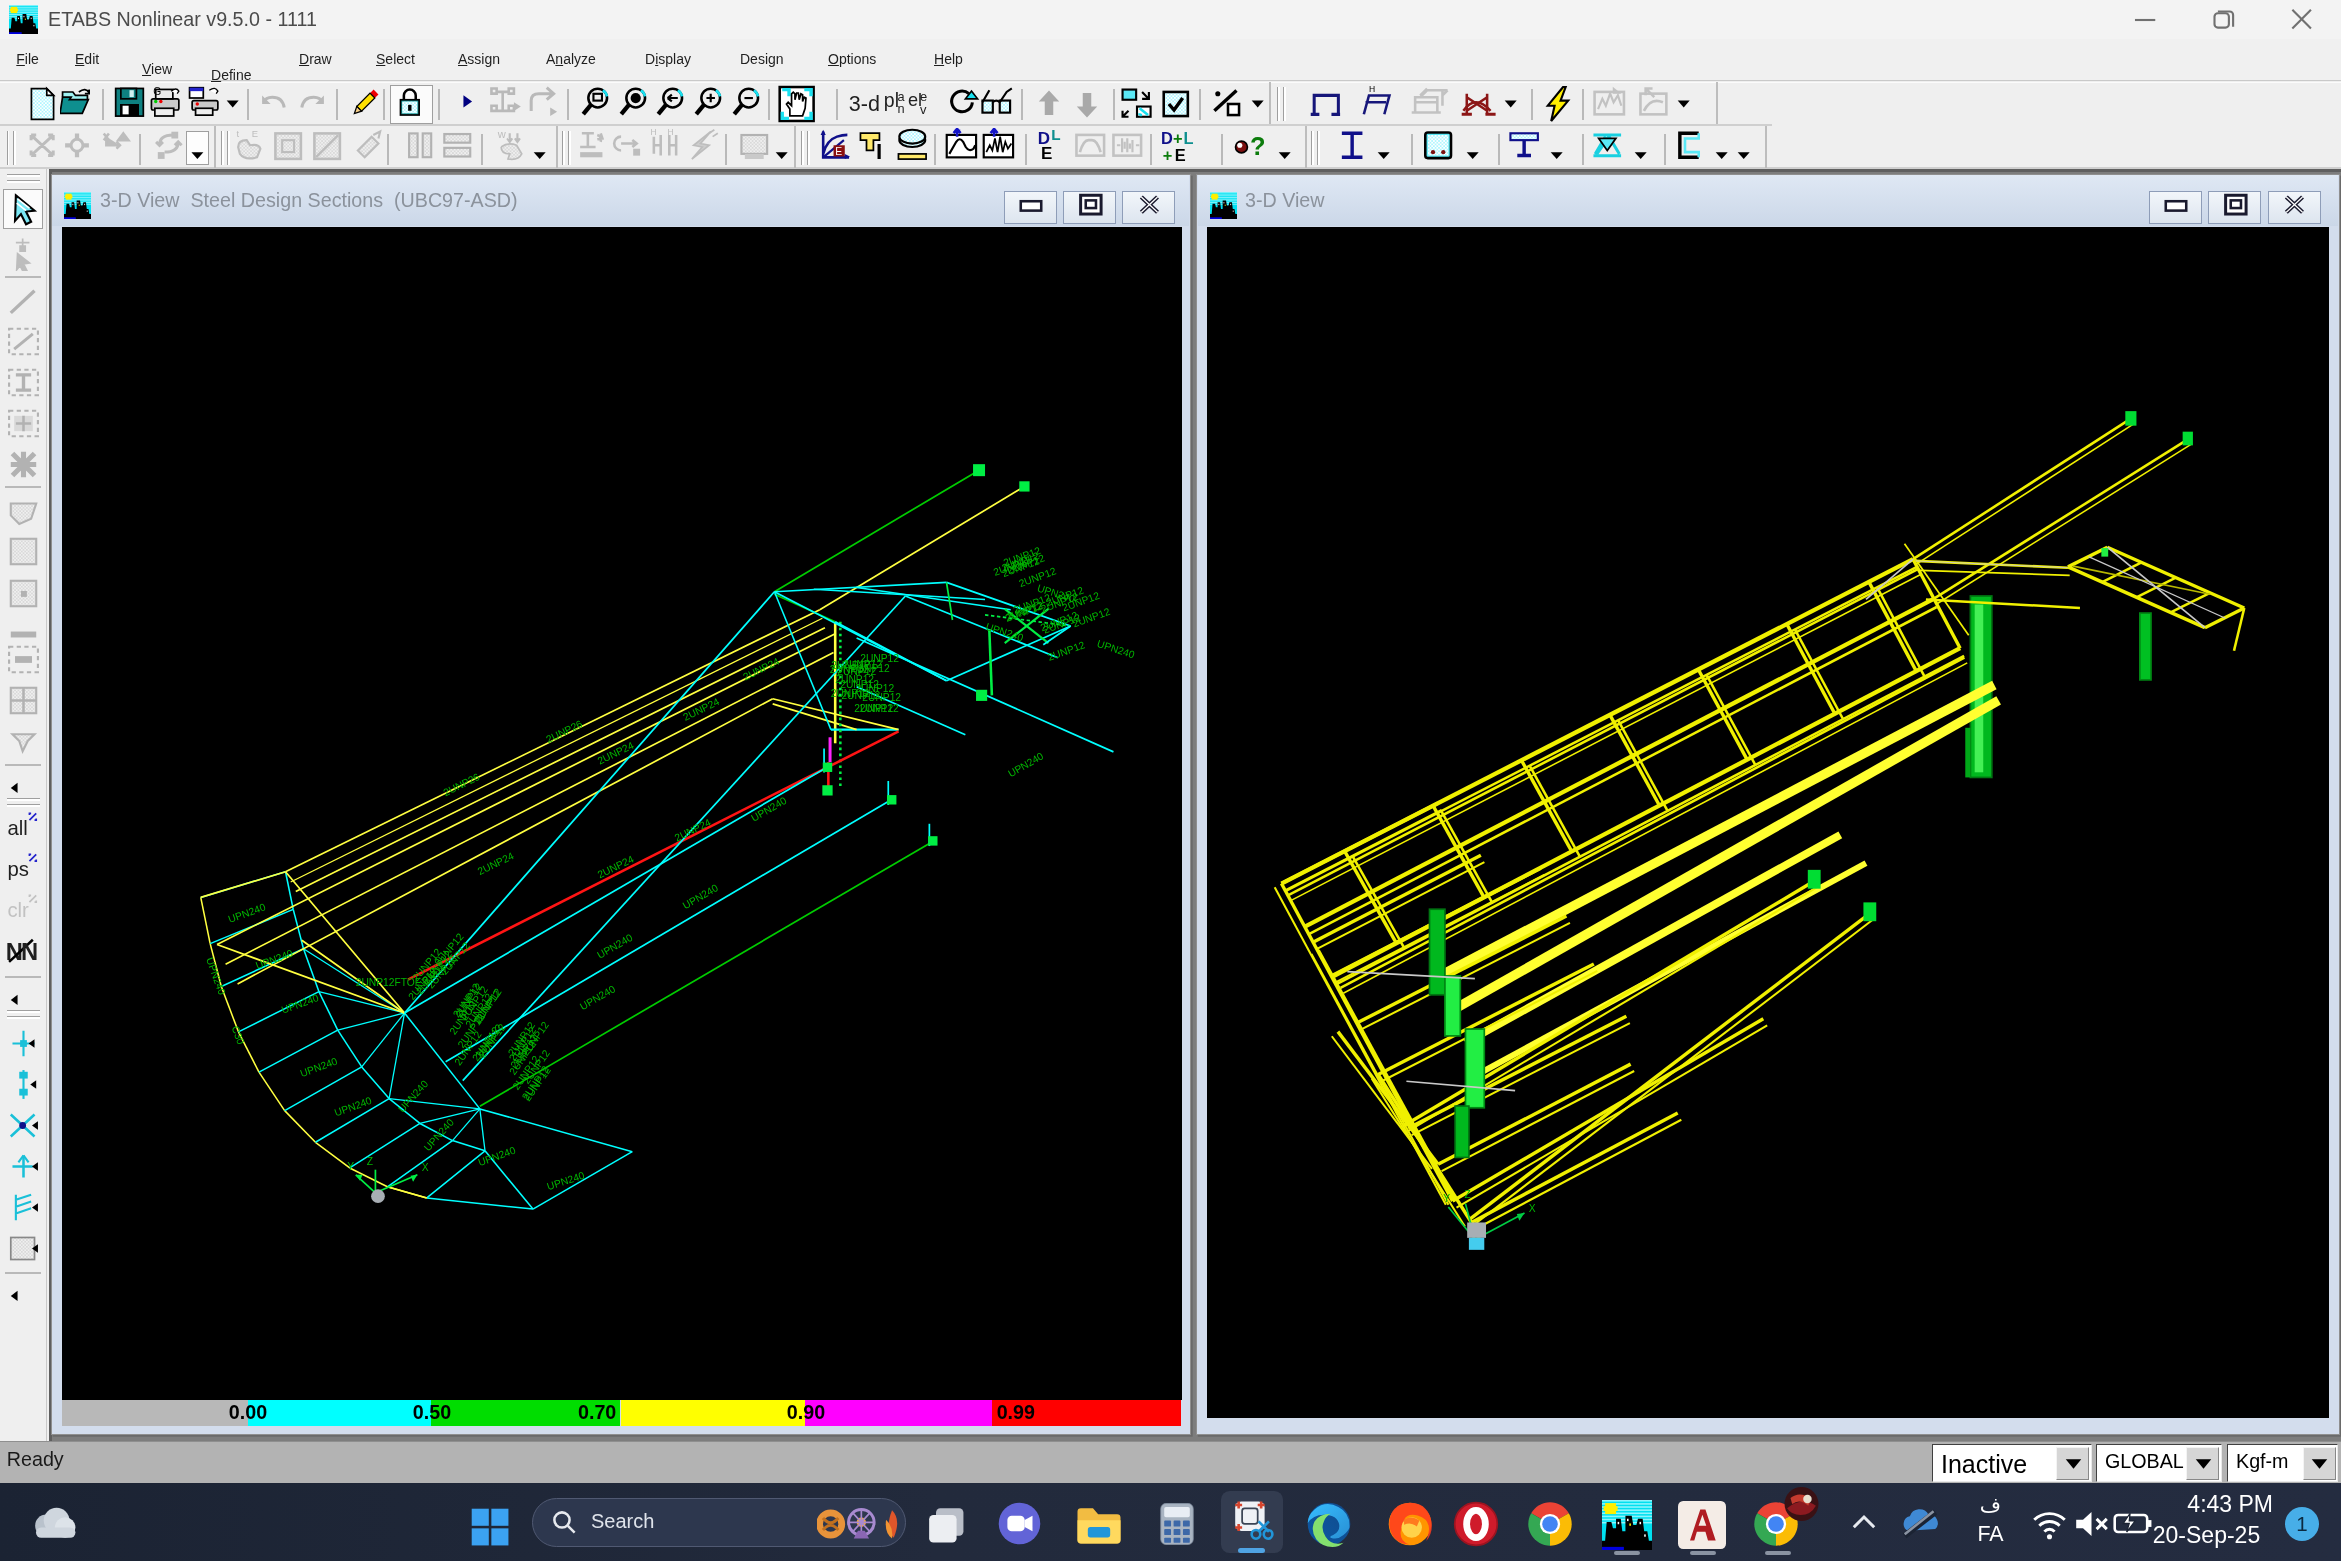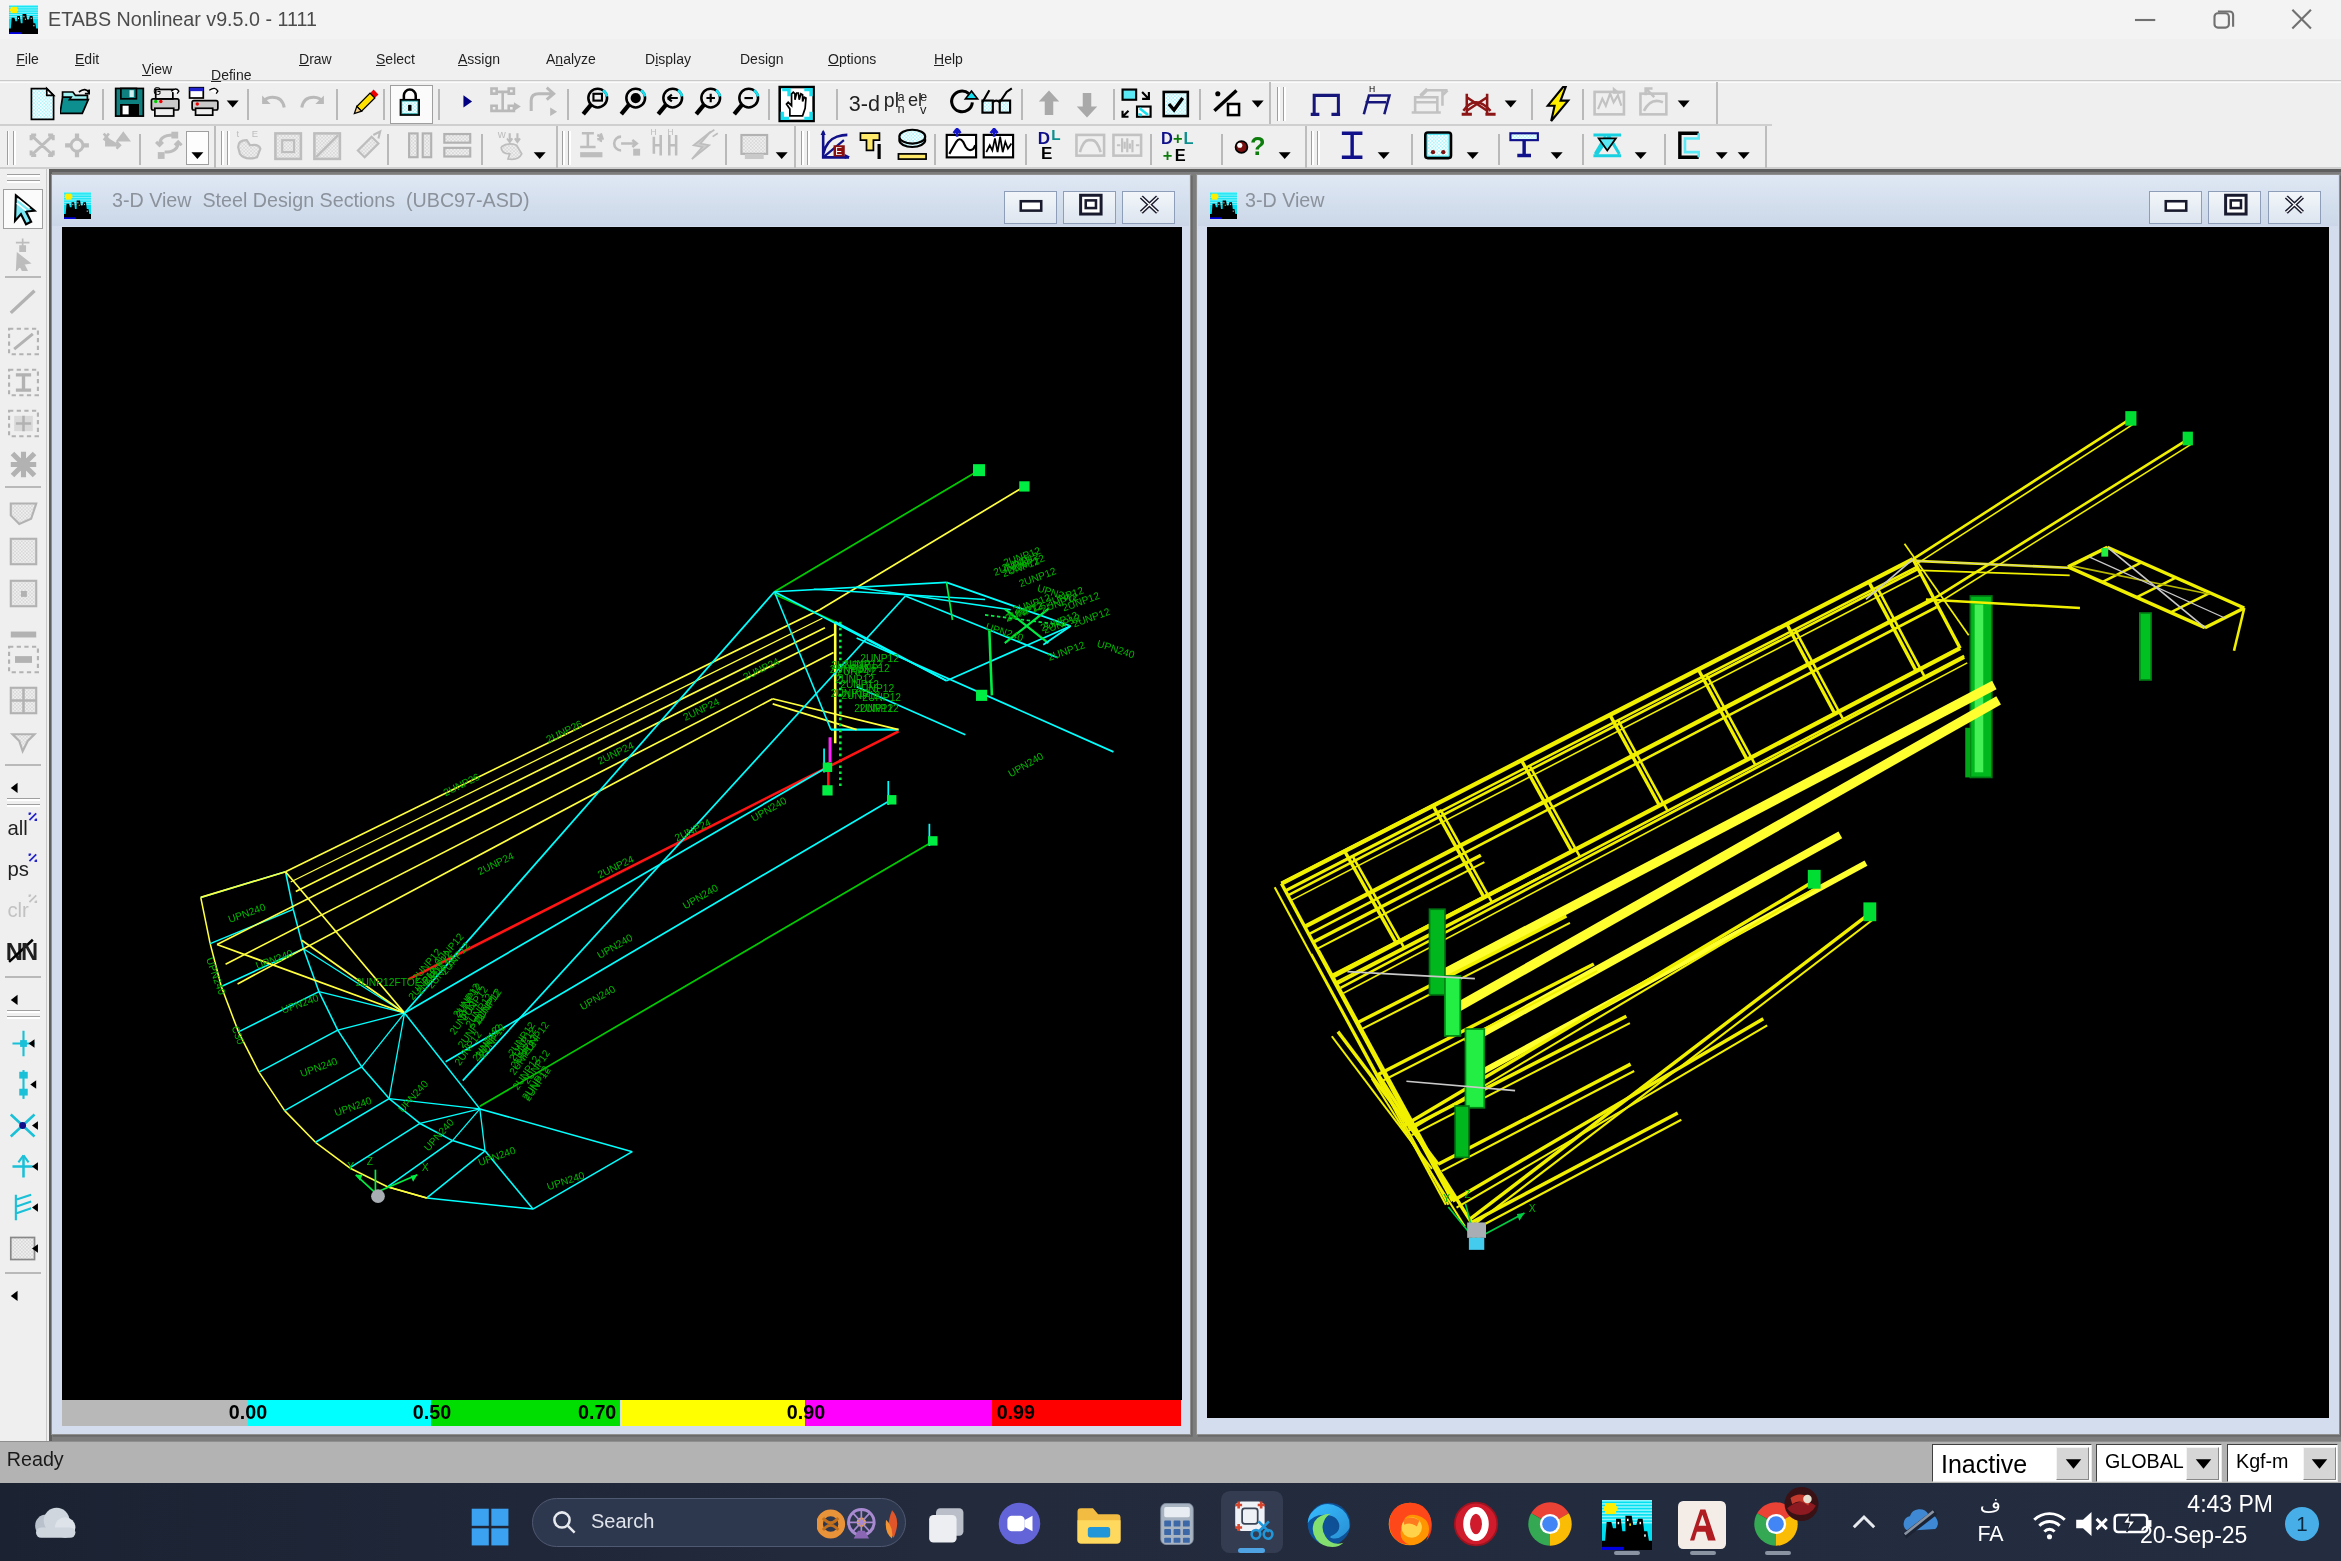--- a/index.html
+++ b/index.html
@@ -634,21 +634,21 @@
       <rect x="2.0" y="2.0" width="7.0" height="7.0" fill="#ffee00"></rect>
       <rect x="1.0" y="4.0" width="9.0" height="3.0" fill="#ffee00"></rect>
       <path d="M0 32.0 L0 26.0 L2.0 26.0 L3.0 14.0 L6.0 14.0 L7.0 18.0 L9.0 18.0 L9.0 12.0 L12.0 12.0 L13.0 20.0 L15.0 20.0 L15.0 10.0 L19.0 10.0 L20.0 16.0 L22.0 16.0 L23.0 12.0 L26.0 12.0 L27.0 20.0 L29.0 20.0 L30.0 26.0 L32.0 26.0 L32.0 32.0 Z" fill="#000"></path>
       <rect x="10.0" y="14.0" width="1.0" height="1.5" fill="#fff"></rect>
       <rect x="16.0" y="12.0" width="1.0" height="1.5" fill="#fff"></rect>
       <rect x="17.5" y="15.0" width="1.0" height="1.5" fill="#ffee00"></rect>
       <rect x="24.0" y="14.0" width="1.0" height="1.5" fill="#fff"></rect>
       <rect x="27.0" y="22.0" width="1.0" height="1.5" fill="#fff"></rect>
       <rect x="0" y="30.0" width="14.0" height="2.0" fill="#0000e0"></rect>
     </svg>
-<div class="abs" style="left:112px;top:189px;font-size:19.7px;color:#8b929c">3-D View&nbsp; Steel Design Sections&nbsp; (UBC97-ASD)</div>
+<div class="abs" style="left:100px;top:189px;font-size:19.7px;color:#8b929c">3-D View&nbsp; Steel Design Sections&nbsp; (UBC97-ASD)</div>
 <div class="abs" style="left:1004px;top:191px;width:53px;height:33px;background:linear-gradient(#f2f6fa,#dde5ef);border:1.7px solid #8e9db8"></div>
 <svg class="abs" style="left:1006px;top:191px" width="50" height="29" viewBox="0 0 58 34">
       <rect x="17" y="12" width="24" height="11" fill="#fff" stroke="#1a1a2e" stroke-width="3"></rect>
     </svg>
 <div class="abs" style="left:1063px;top:191px;width:53px;height:33px;background:linear-gradient(#f2f6fa,#dde5ef);border:1.7px solid #8e9db8"></div>
 <svg class="abs" style="left:1065px;top:191px" width="50" height="29" viewBox="0 0 58 34">
       <rect x="18" y="5" width="24" height="22" fill="#fff" stroke="#1a1a2e" stroke-width="3.5"></rect>
       <rect x="24" y="11" width="12" height="9" fill="#fff" stroke="#1a1a2e" stroke-width="3"></rect>
     </svg>
 <div class="abs" style="left:1122px;top:191px;width:53px;height:33px;background:linear-gradient(#f2f6fa,#dde5ef);border:1.7px solid #8e9db8"></div>
@@ -1184,15 +1184,15 @@
 <svg class="abs" style="left:2071px;top:1507px" width="41" height="34" viewBox="0 0 48 40">
       <path d="M6 15 h8 l10 -9 v28 l-10 -9 h-8 z" fill="#fff"></path>
       <path d="M30 14 l12 12 m0 -12 l-12 12" stroke="#fff" stroke-width="3.5"></path>
     </svg>
 <svg class="abs" style="left:2113px;top:1508px" width="41" height="31" viewBox="0 0 48 36">
       <rect x="2" y="8" width="38" height="20" rx="4" fill="none" stroke="#fff" stroke-width="3"></rect>
       <rect x="41" y="14" width="4" height="8" fill="#fff"></rect>
       <path d="M20 6 l-8 12 h7 l-3 10 10 -13 h-7 z" fill="#fff" stroke="#1b2333" stroke-width="1.5"></path>
     </svg>
 <div class="abs" style="left:2157px;top:1491px;width:116px;text-align:right;font-size:23px;color:#fff">4:43 PM</div>
-<div class="abs" style="left:2140px;top:1522px;width:133px;text-align:left;font-size:23px;color:#fff">20-Sep-25</div>
+<div class="abs" style="left:2140px;top:1522px;width:133px;text-align:center;font-size:23px;color:#fff">20-Sep-25</div>
 <div class="abs" style="left:2285px;top:1507px;width:34px;height:34px;border-radius:50%;background:#47aee8;color:#0b2a40;font-size:20.5px;display:flex;align-items:center;justify-content:center">1</div>
 </div>
 
 </body></html>

